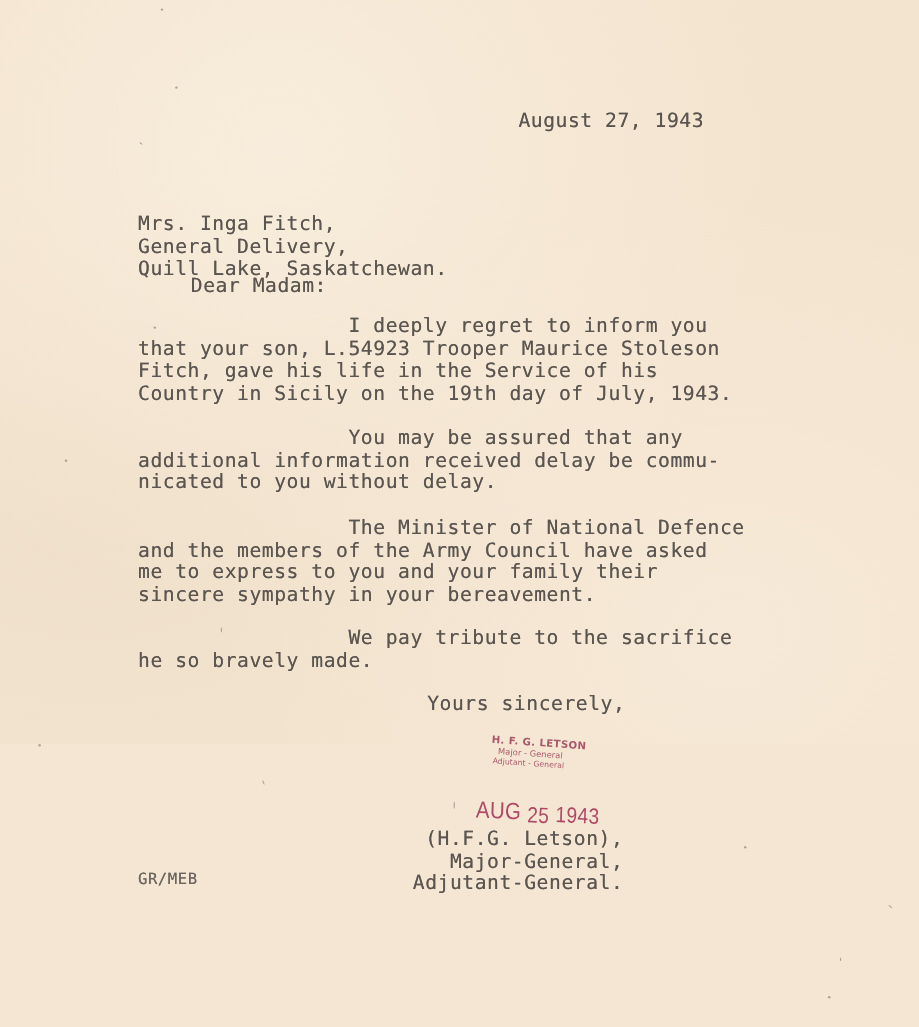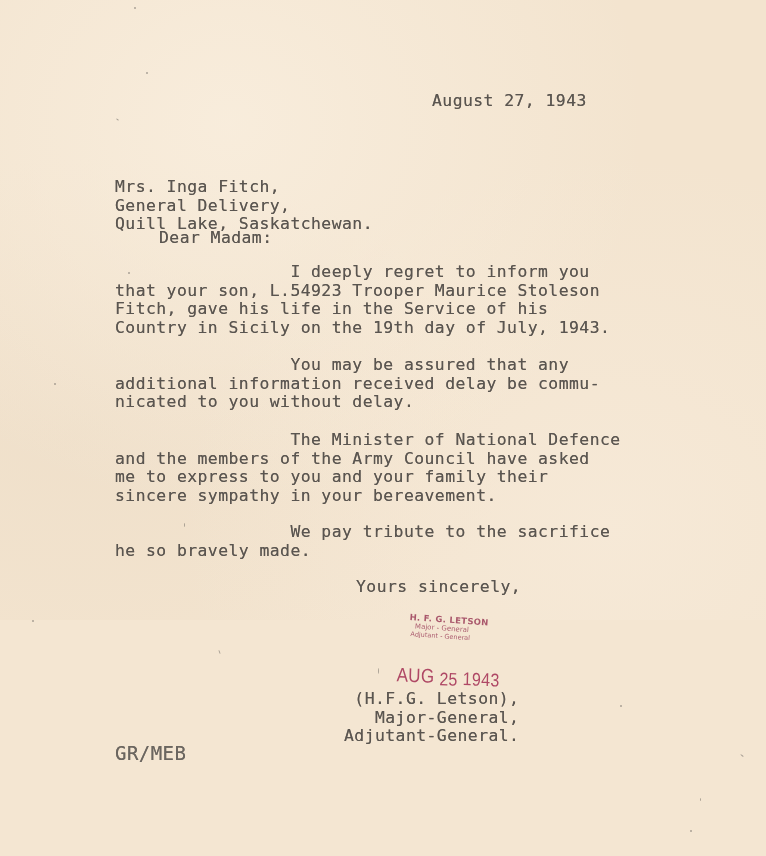--- a/index.html
+++ b/index.html
@@ -37,21 +37,21 @@
     .date { left: 432px; top: 92px; }
     .address { left: 115px; top: 154px; line-height: 18.5px; margin-top: 24px; }
     .salutation { left: 115px; top: 229px; margin-left: 44px; }
     .p1 { left: 115px; top: 263px; }
     .p2 { left: 115px; top: 356px; }
     .p3 { left: 115px; top: 431px; }
     .p4 { left: 115px; top: 523px; }
     .closing { left: 356px; top: 578px; }
     .sig-block { left: 344px; top: 690px; text-align: right; }
     .sig-line { display: block; }
-    .initials { left: 115px; top: 744px; font-size: 19px; color: #6b6660; }
+    .initials { left: 115px; top: 725px; font-size: 13px; color: #6b6660; }
 
     .stamp-name {
       position: absolute;
       left: 410px;
       top: 612px;
       width: 100px;
       font-family: "DejaVu Sans", "Liberation Sans", sans-serif;
       color: #9c3f5a;
       transform: rotate(4deg);
       transform-origin: left top;

